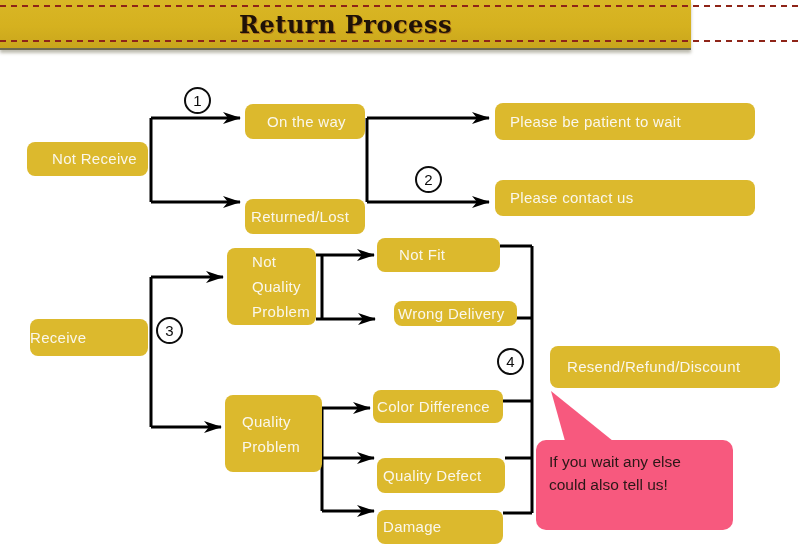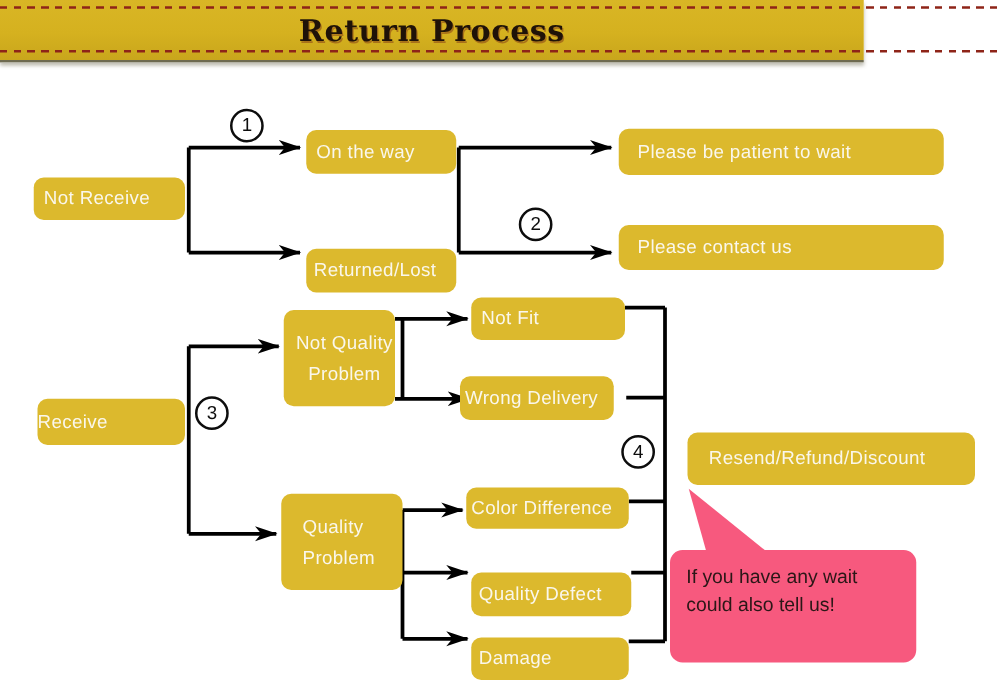--- a/index.html
+++ b/index.html
@@ -30,23 +30,23 @@
   
   svg.wires { position:absolute; left:0; top:0; z-index:1; }
   
   .node {
     position:absolute; z-index:2; background:#dcb92d; border-radius:8px;
     color:#faf7ec; font-size:15px; letter-spacing:.3px;
     display:flex; align-items:center; line-height:18px;
   }
   .node.p4  { padding-left:4px; }
   .node.p6  { padding-left:6px;margin-top:16px; }
-  .node.p8  { padding-left:8px; }
+  .node.p8  { padding-left:22px; }
   .node.p10 { }
-  .node.p12 { padding-left:8px;text-align:center; }
+  .node.p12 { padding-left:25px; }
   .node.p15 { padding-left:15px; }
   .node.p17 { padding-left:17px; }
   .node.tall { line-height:25px; }
   
   .step {
     position:absolute; z-index:3; width:27px; height:27px;
     border:2.5px solid #0d0d0d; border-radius:50%; background:#ffffff;
     display:flex; align-items:center; justify-content:center;
     font-size:15px; color:#0d0d0d;
   }
@@ -111,30 +111,30 @@
   </svg>
 
   <div class="node p12" style="left:27px;top:142px;width:121px;height:34px">Not Receive</div>
   <div class="node p8" style="left:245px;top:104px;width:120px;height:35px">On the way</div>
   <div class="node p6" style="left:245px;top:183px;width:120px;height:35px">Returned/Lost</div>
   <div class="node p15" style="left:495px;top:103px;width:260px;height:37px">Please be patient to wait</div>
   <div class="node p15" style="left:495px;top:180px;width:260px;height:36px">Please contact us</div>
   <div class="node p10" style="left:30px;top:319px;width:118px;height:37px">Receive</div>
   <div class="node p8" style="left:377px;top:238px;width:123px;height:34px">Not Fit</div>
   <div class="node p12 tall" style="left:227px;top:248px;width:89px;height:77px">Not Quality Problem</div>
-  <div class="node p4" style="left:368px;top:301px;width:123px;height:35px">Wrong Delivery</div>
+  <div class="node p4" style="left:394px;top:301px;width:123px;height:25px">Wrong Delivery</div>
   <div class="node p17 tall" style="left:225px;top:395px;width:97px;height:77px">Quality Problem</div>
   <div class="node p4" style="left:373px;top:390px;width:130px;height:33px">Color Difference</div>
   <div class="node p6" style="left:377px;top:442px;width:128px;height:35px">Quality Defect</div>
   <div class="node p17" style="left:550px;top:346px;width:230px;height:42px">Resend/Refund/Discount</div>
   <div class="node p6" style="left:377px;top:494px;width:126px;height:34px">Damage</div>
 
   <div class="step" style="left:184px;top:87px">1</div>
   <div class="step" style="left:415px;top:166px">2</div>
   <div class="step" style="left:156px;top:317px">3</div>
   <div class="step" style="left:497px;top:348px">4</div>
 
   <div class="bubble">
-    <div>If you have any wait</div>
+    <div>If you wait any else</div>
     <div>could also tell us!</div>
   </div>
 
 </div>
 
 </body></html>

